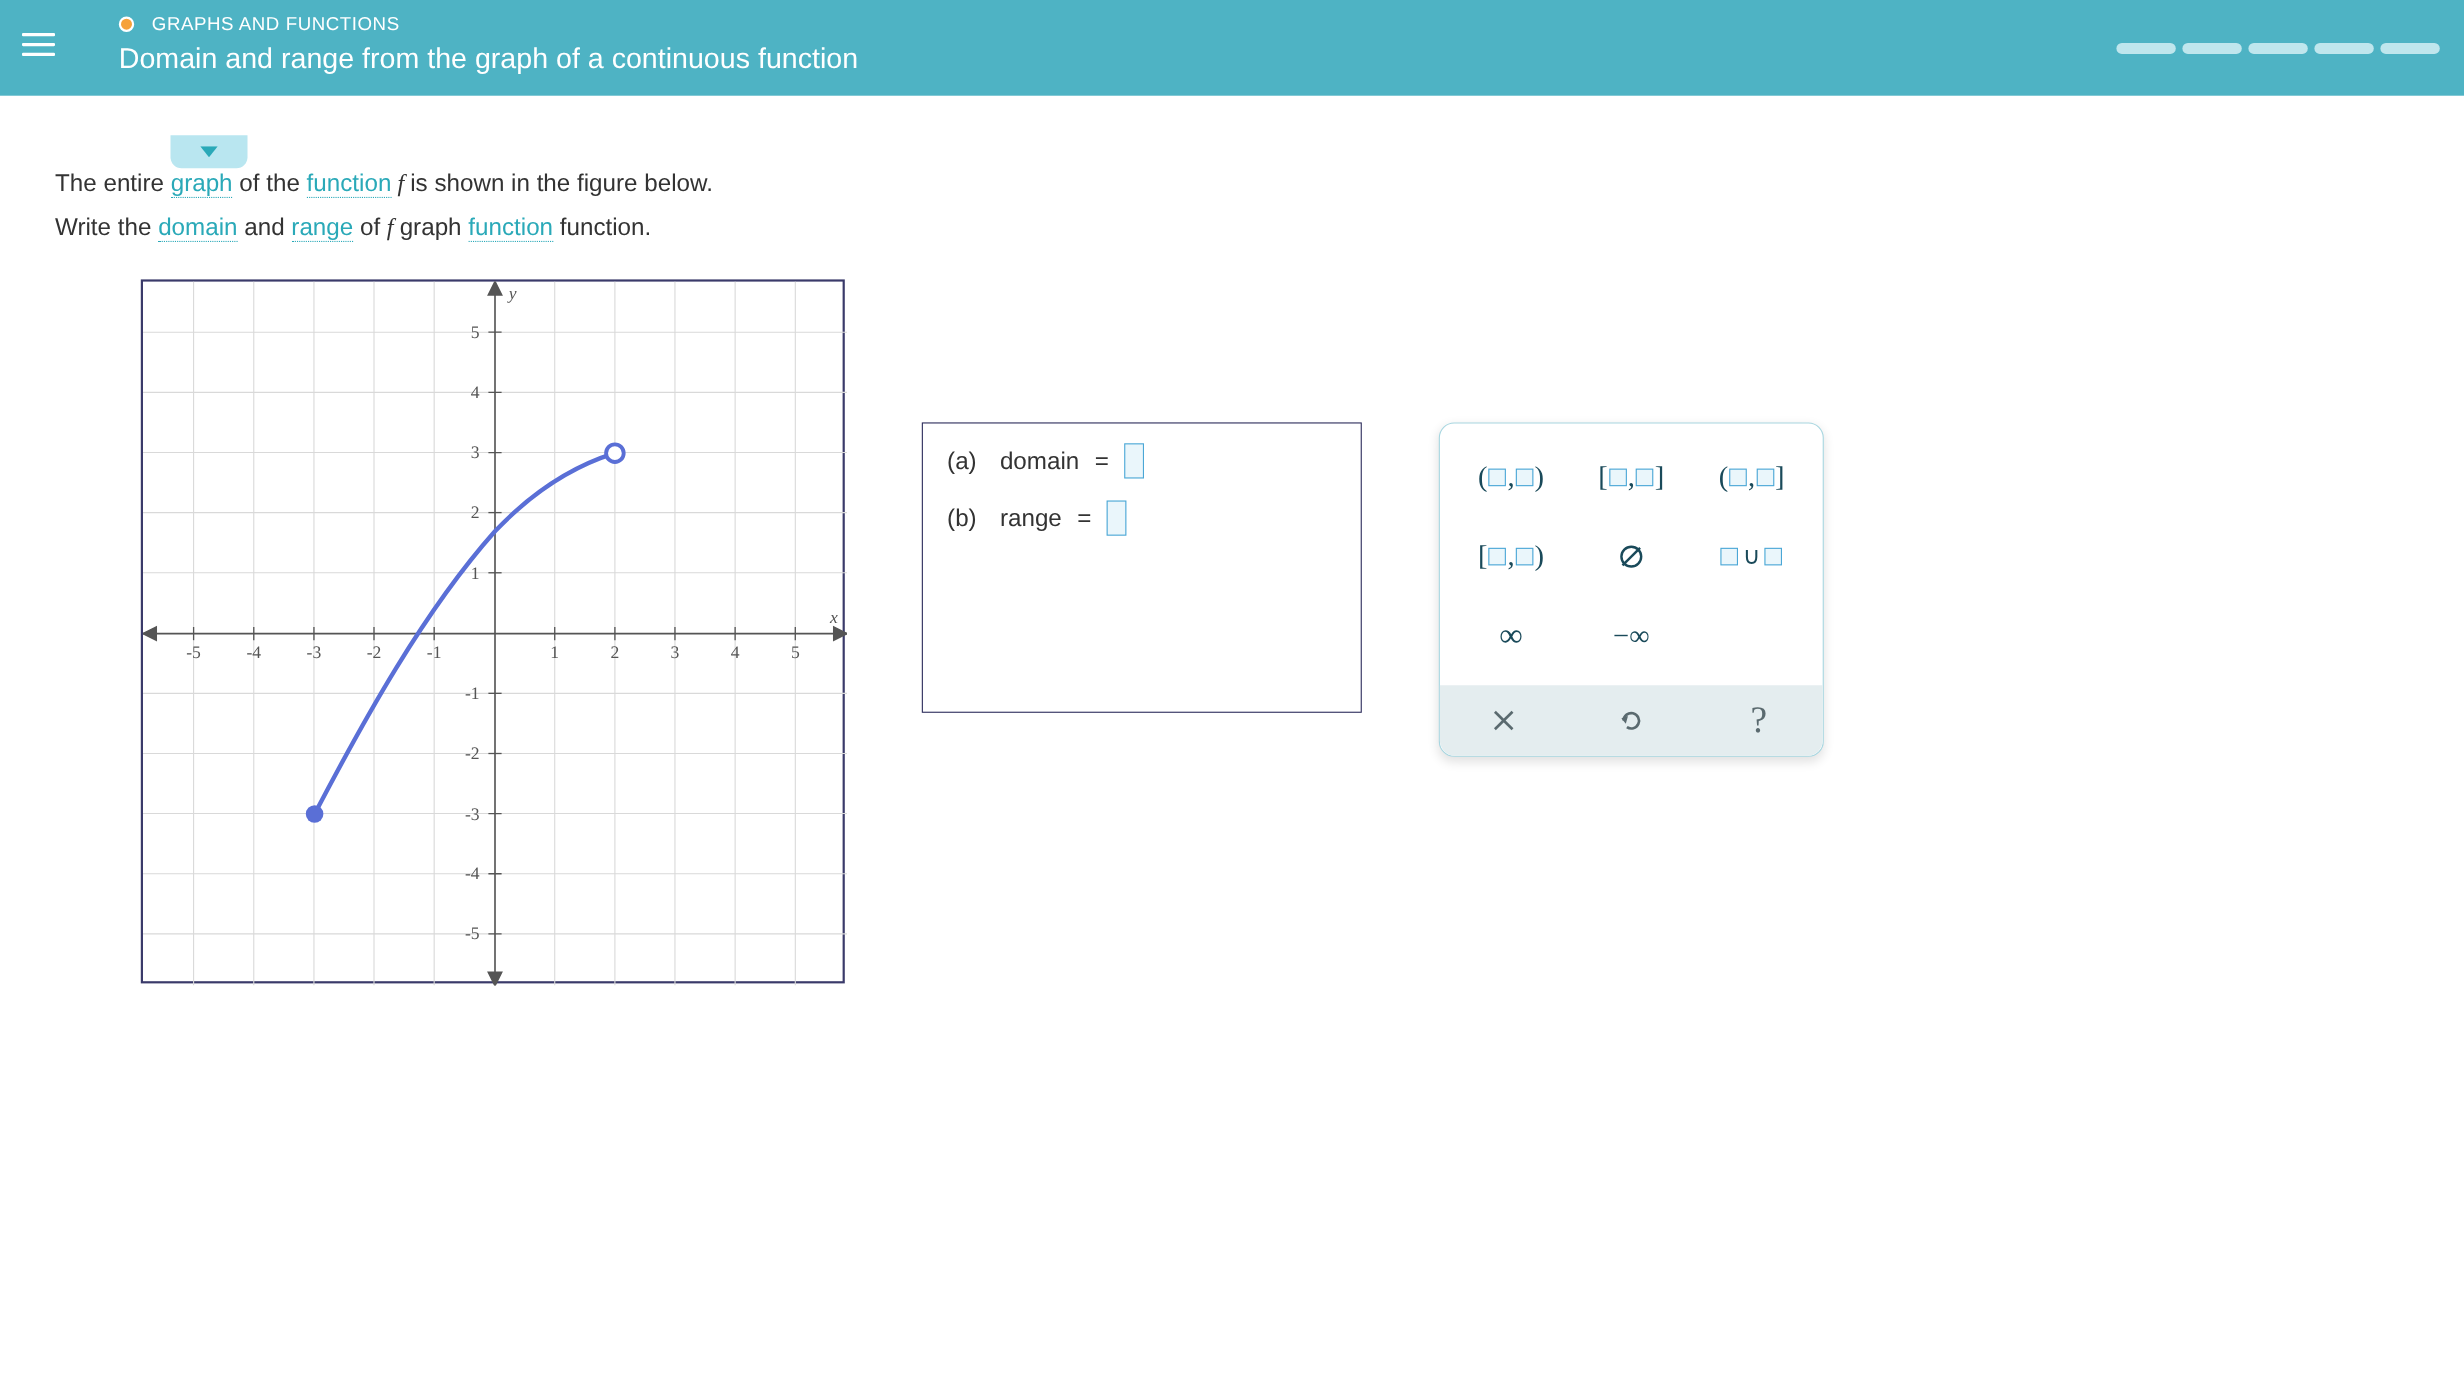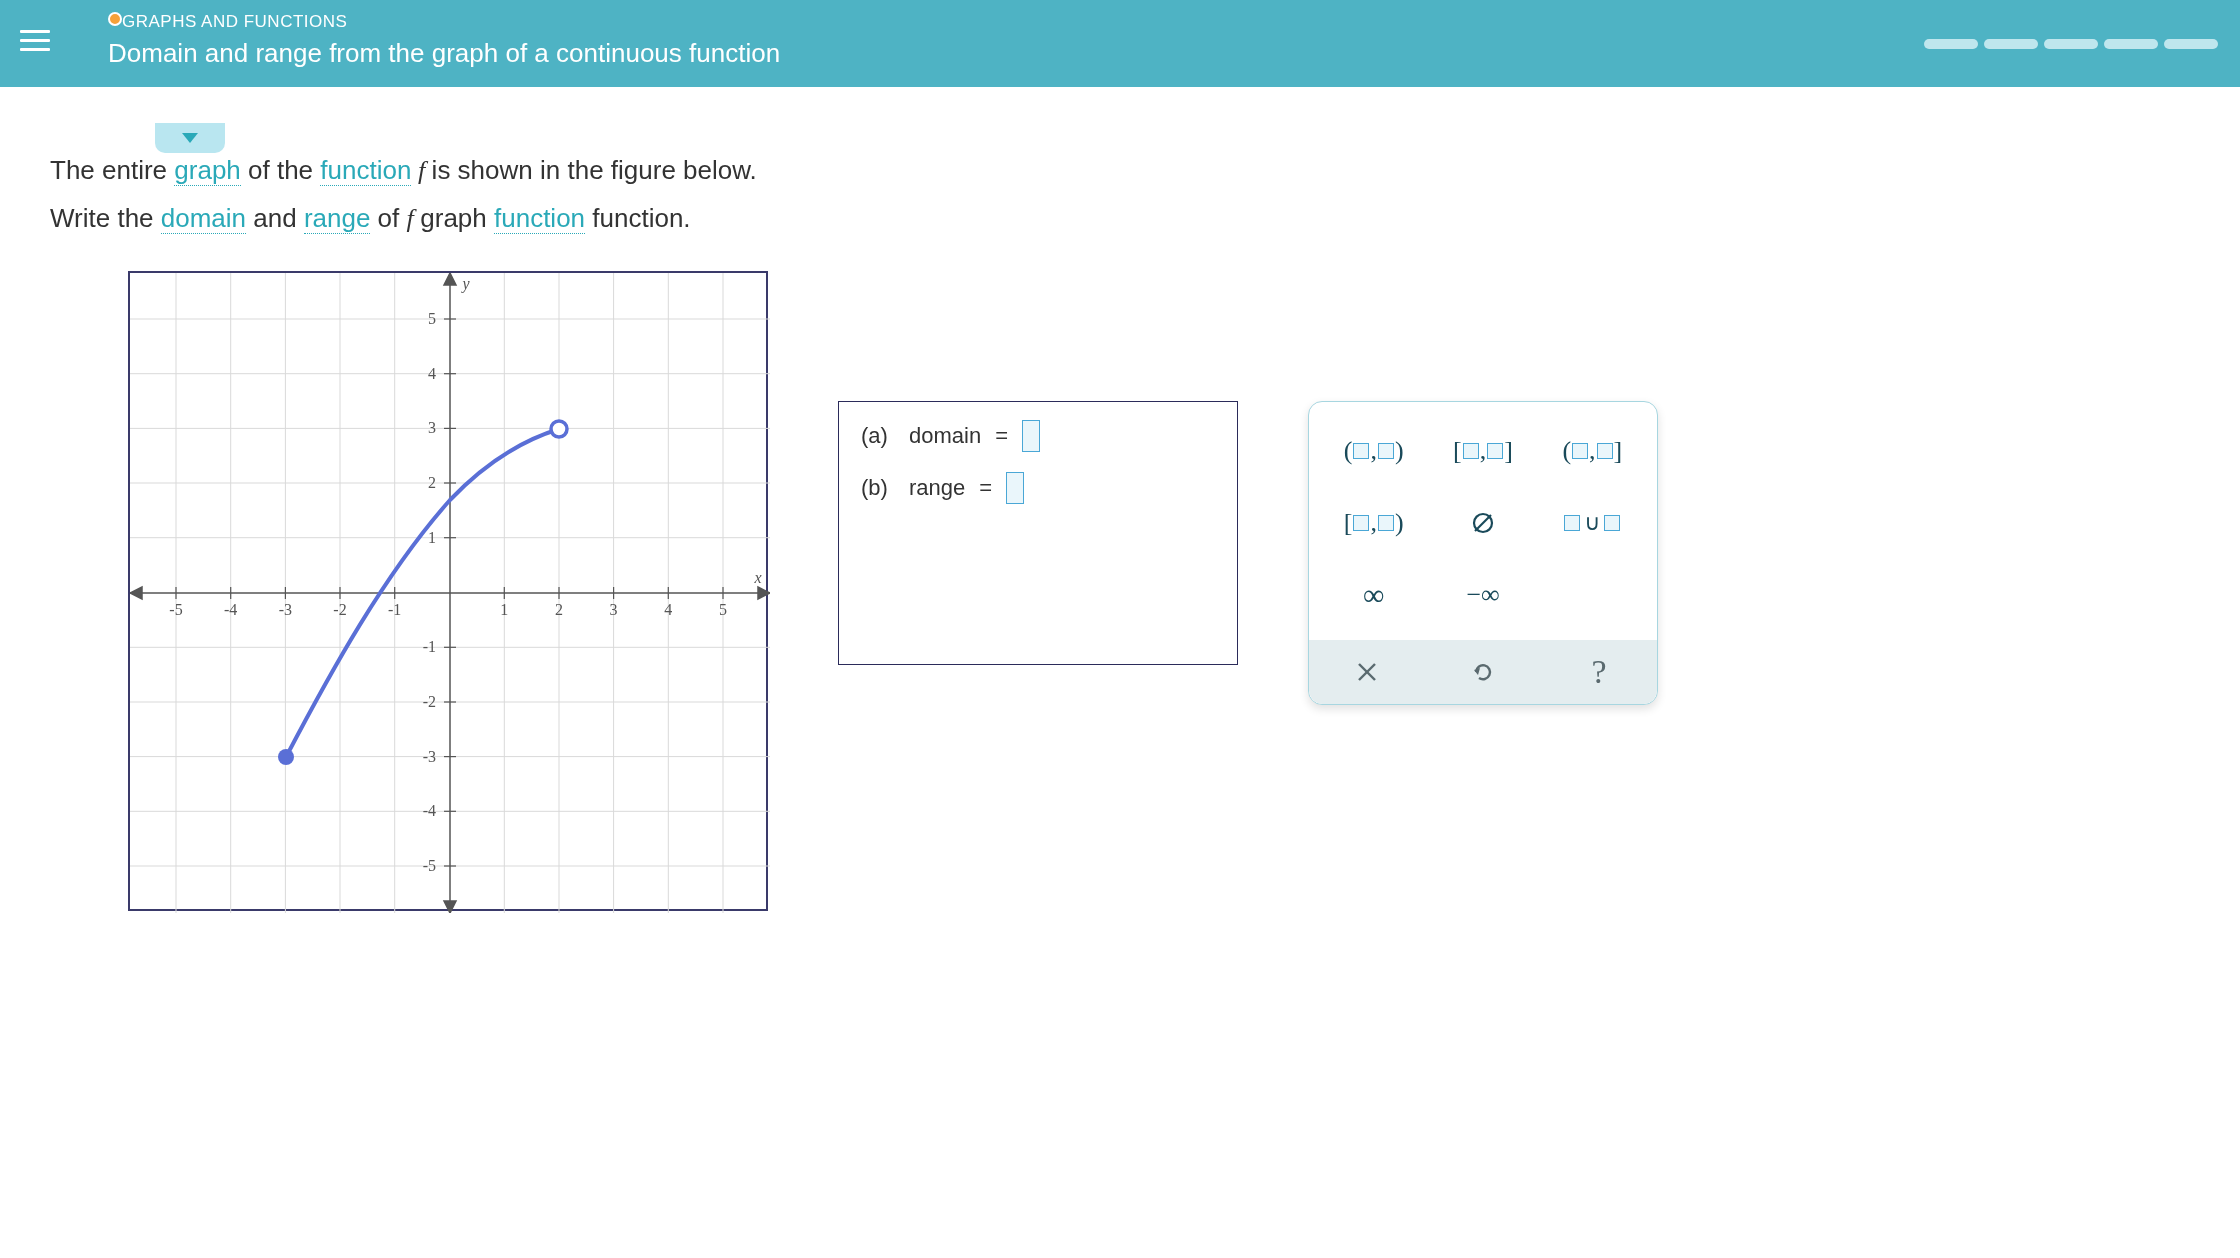--- a/index.html
+++ b/index.html
@@ -11,21 +11,21 @@
     align-items: center;
     padding: 12px 20px 18px 20px;
     position: relative;
   }
   .hamburger {
     width: 48px; height: 48px; display:flex; flex-direction:column; justify-content:center; gap:6px;
     margin-right: 40px; cursor:pointer;
   }
   .hamburger span { display:block; height:3px; width:30px; background:#fff; border-radius:1px; }
   .header-text { flex:1; }
-  .topic-row { display:flex; align-items:flex-start; gap:0; font-size:17px; letter-spacing:0.5px; }
+  .topic-row { display:flex; align-items:center; gap:16px; font-size:17px; letter-spacing:0.5px; }
   .topic-dot { width:14px; height:14px; border-radius:50%; border:2px solid #fff; background:#f6a13a; }
   .page-title { font-size:26px; margin-top:6px; font-weight:400; }
   .progress {
     position:absolute; right:22px; top:50%; transform:translateY(-50%);
     display:flex; gap:6px;
   }
   .progress span {
     display:block; width:54px; height:10px; background:#bfe6ed; border-radius:5px;
   }
   .progress span:first-child { border-top-left-radius:5px; border-bottom-left-radius:5px; }
@@ -33,21 +33,21 @@
   .dropdown-tab {
     position:absolute; left:155px; top:123px;
     width:70px; height:30px; background:#b9e6f0;
     border-bottom-left-radius:10px; border-bottom-right-radius:10px;
     display:flex; align-items:center; justify-content:center;
     cursor:pointer;
   }
   .dropdown-tab svg { width:16px; height:10px; }
 
   .content { padding: 60px 50px 40px 50px; }
-  .prompt { font-size:26px; line-height:1.8; margin-bottom:28px; }
+  .prompt { font-size:22px; line-height:1.8; margin-bottom:28px; }
   .prompt .kw { color:#2aa9b8; border-bottom:1.5px dotted #2aa9b8; cursor:pointer; }
   .prompt .fvar { font-style:italic; font-family:'Times New Roman', serif; }
 
   .work-area { display:flex; align-items:flex-start; gap:70px; }
 
   .graph-box {
     border:2px solid #3a3a6a; width:640px; height:640px; position:relative; background:#fff;
     margin-left:78px;
   }
 

